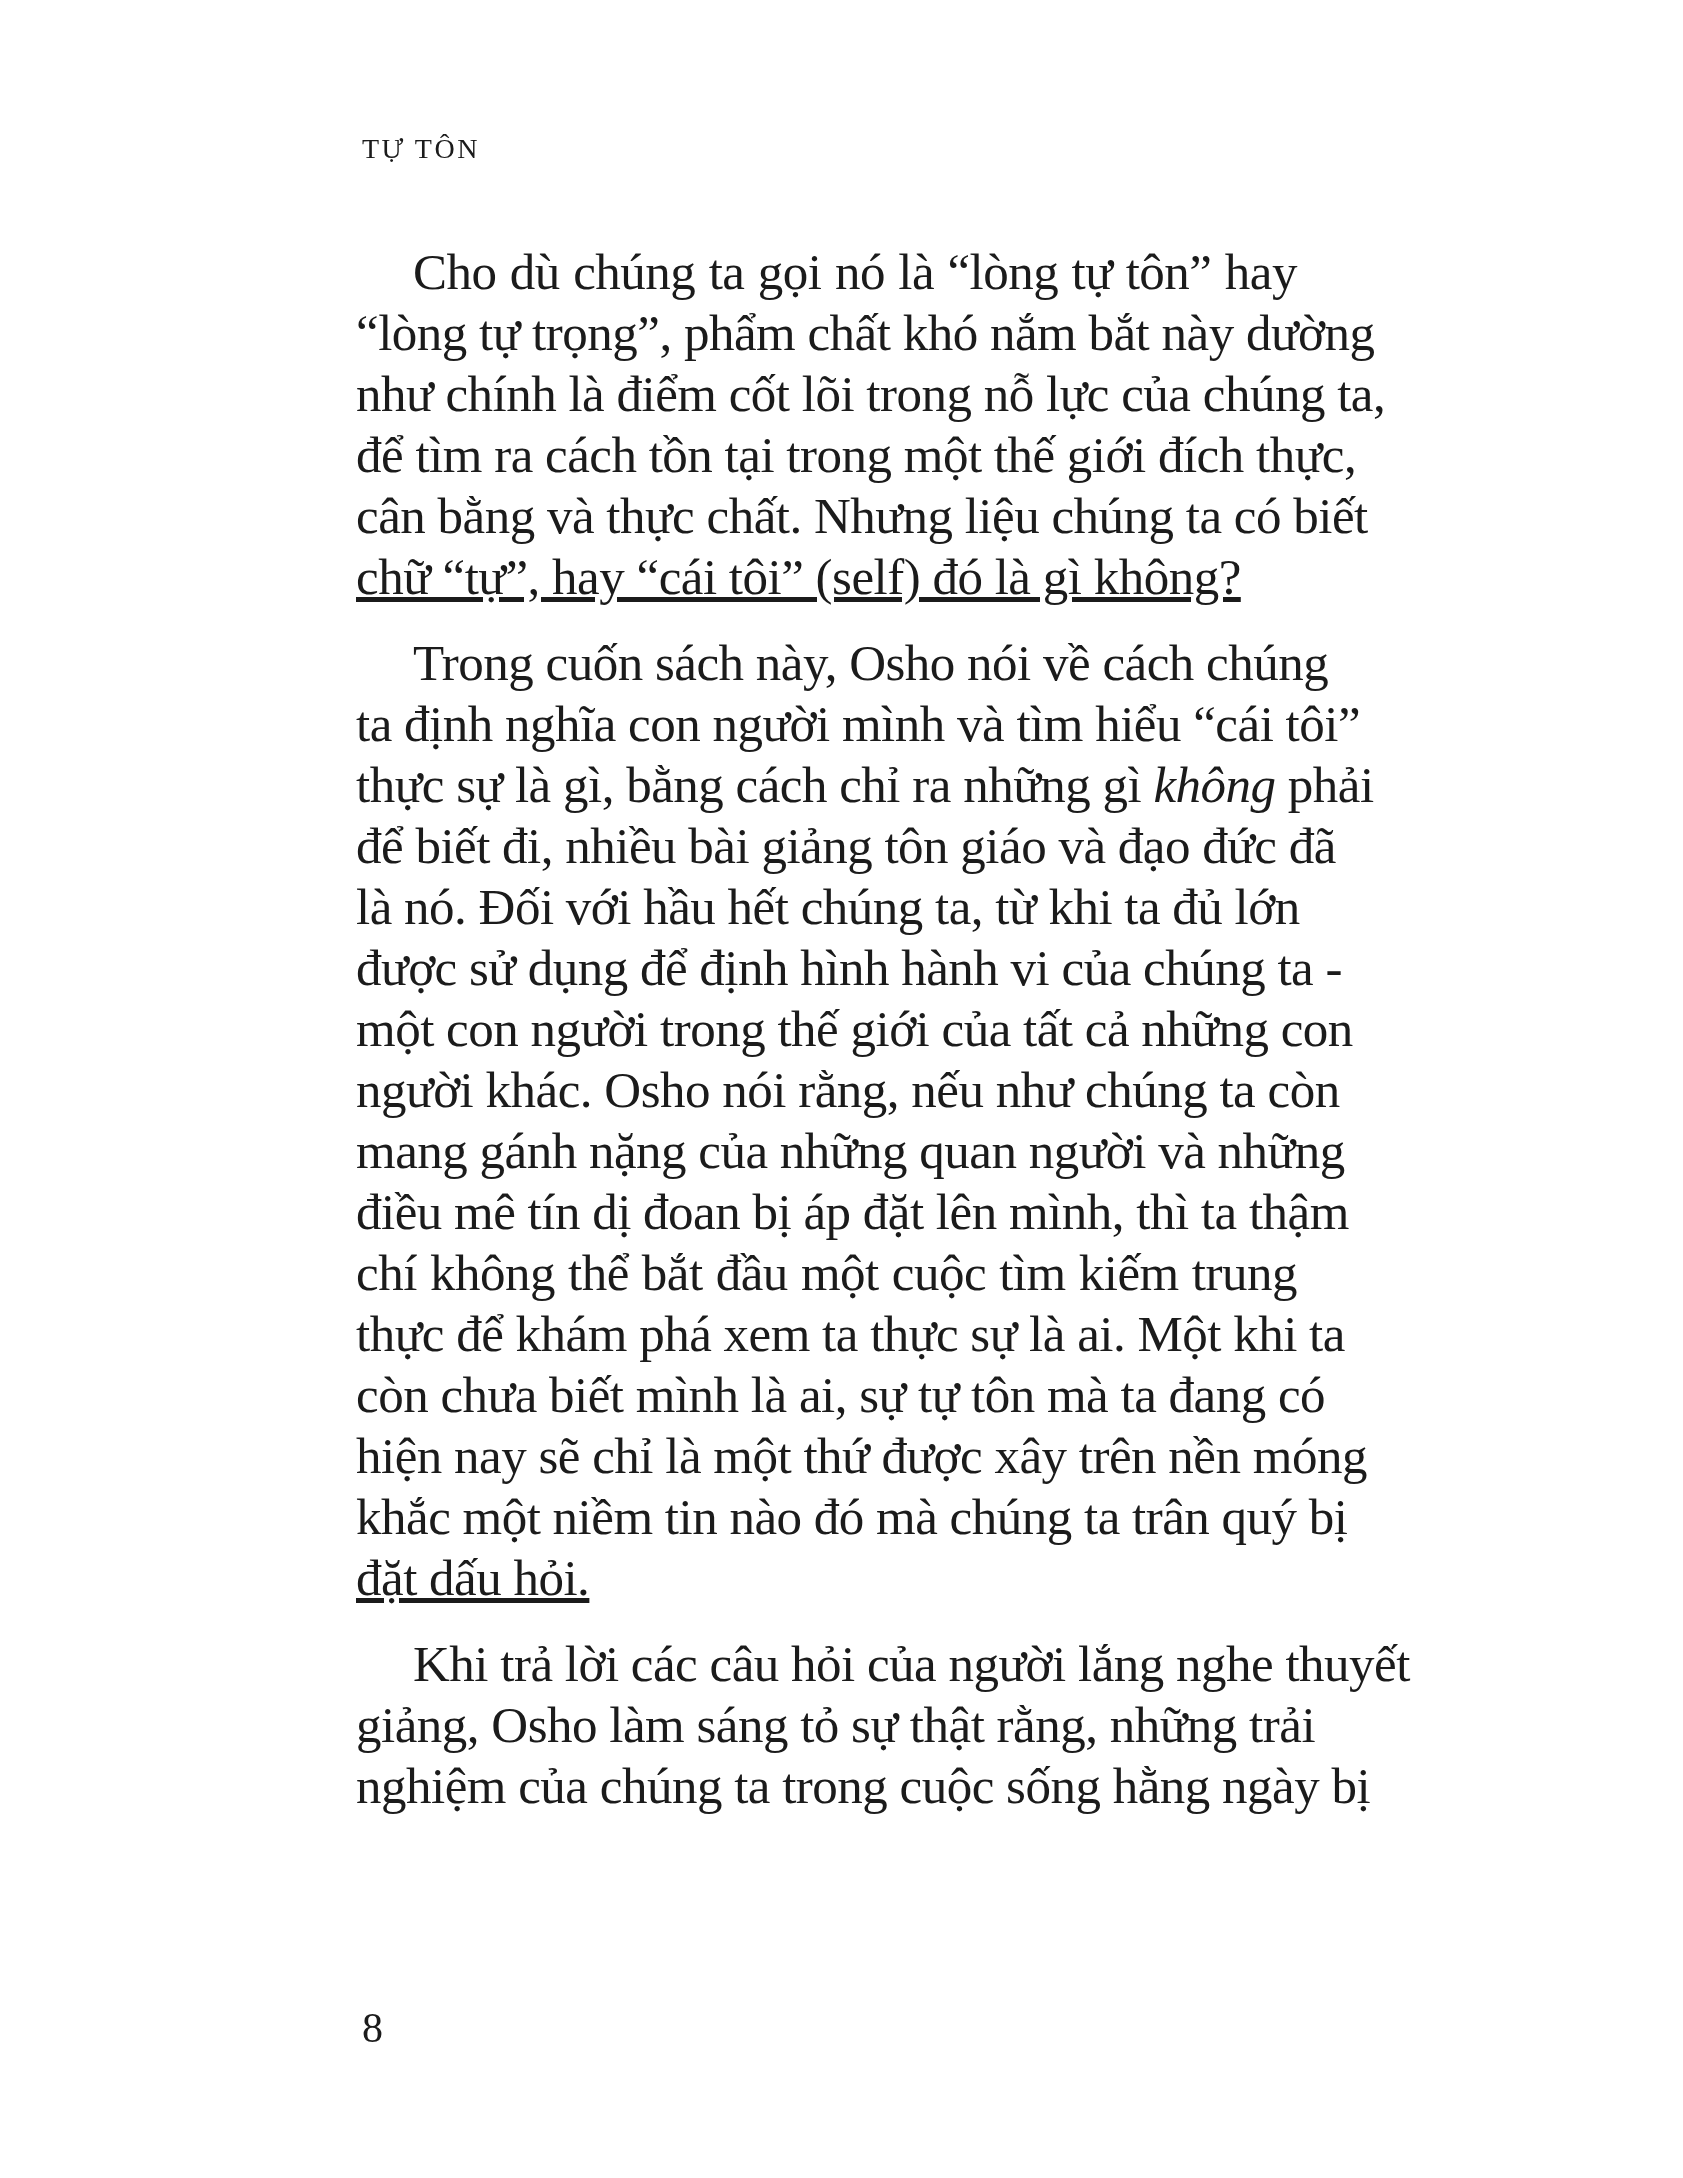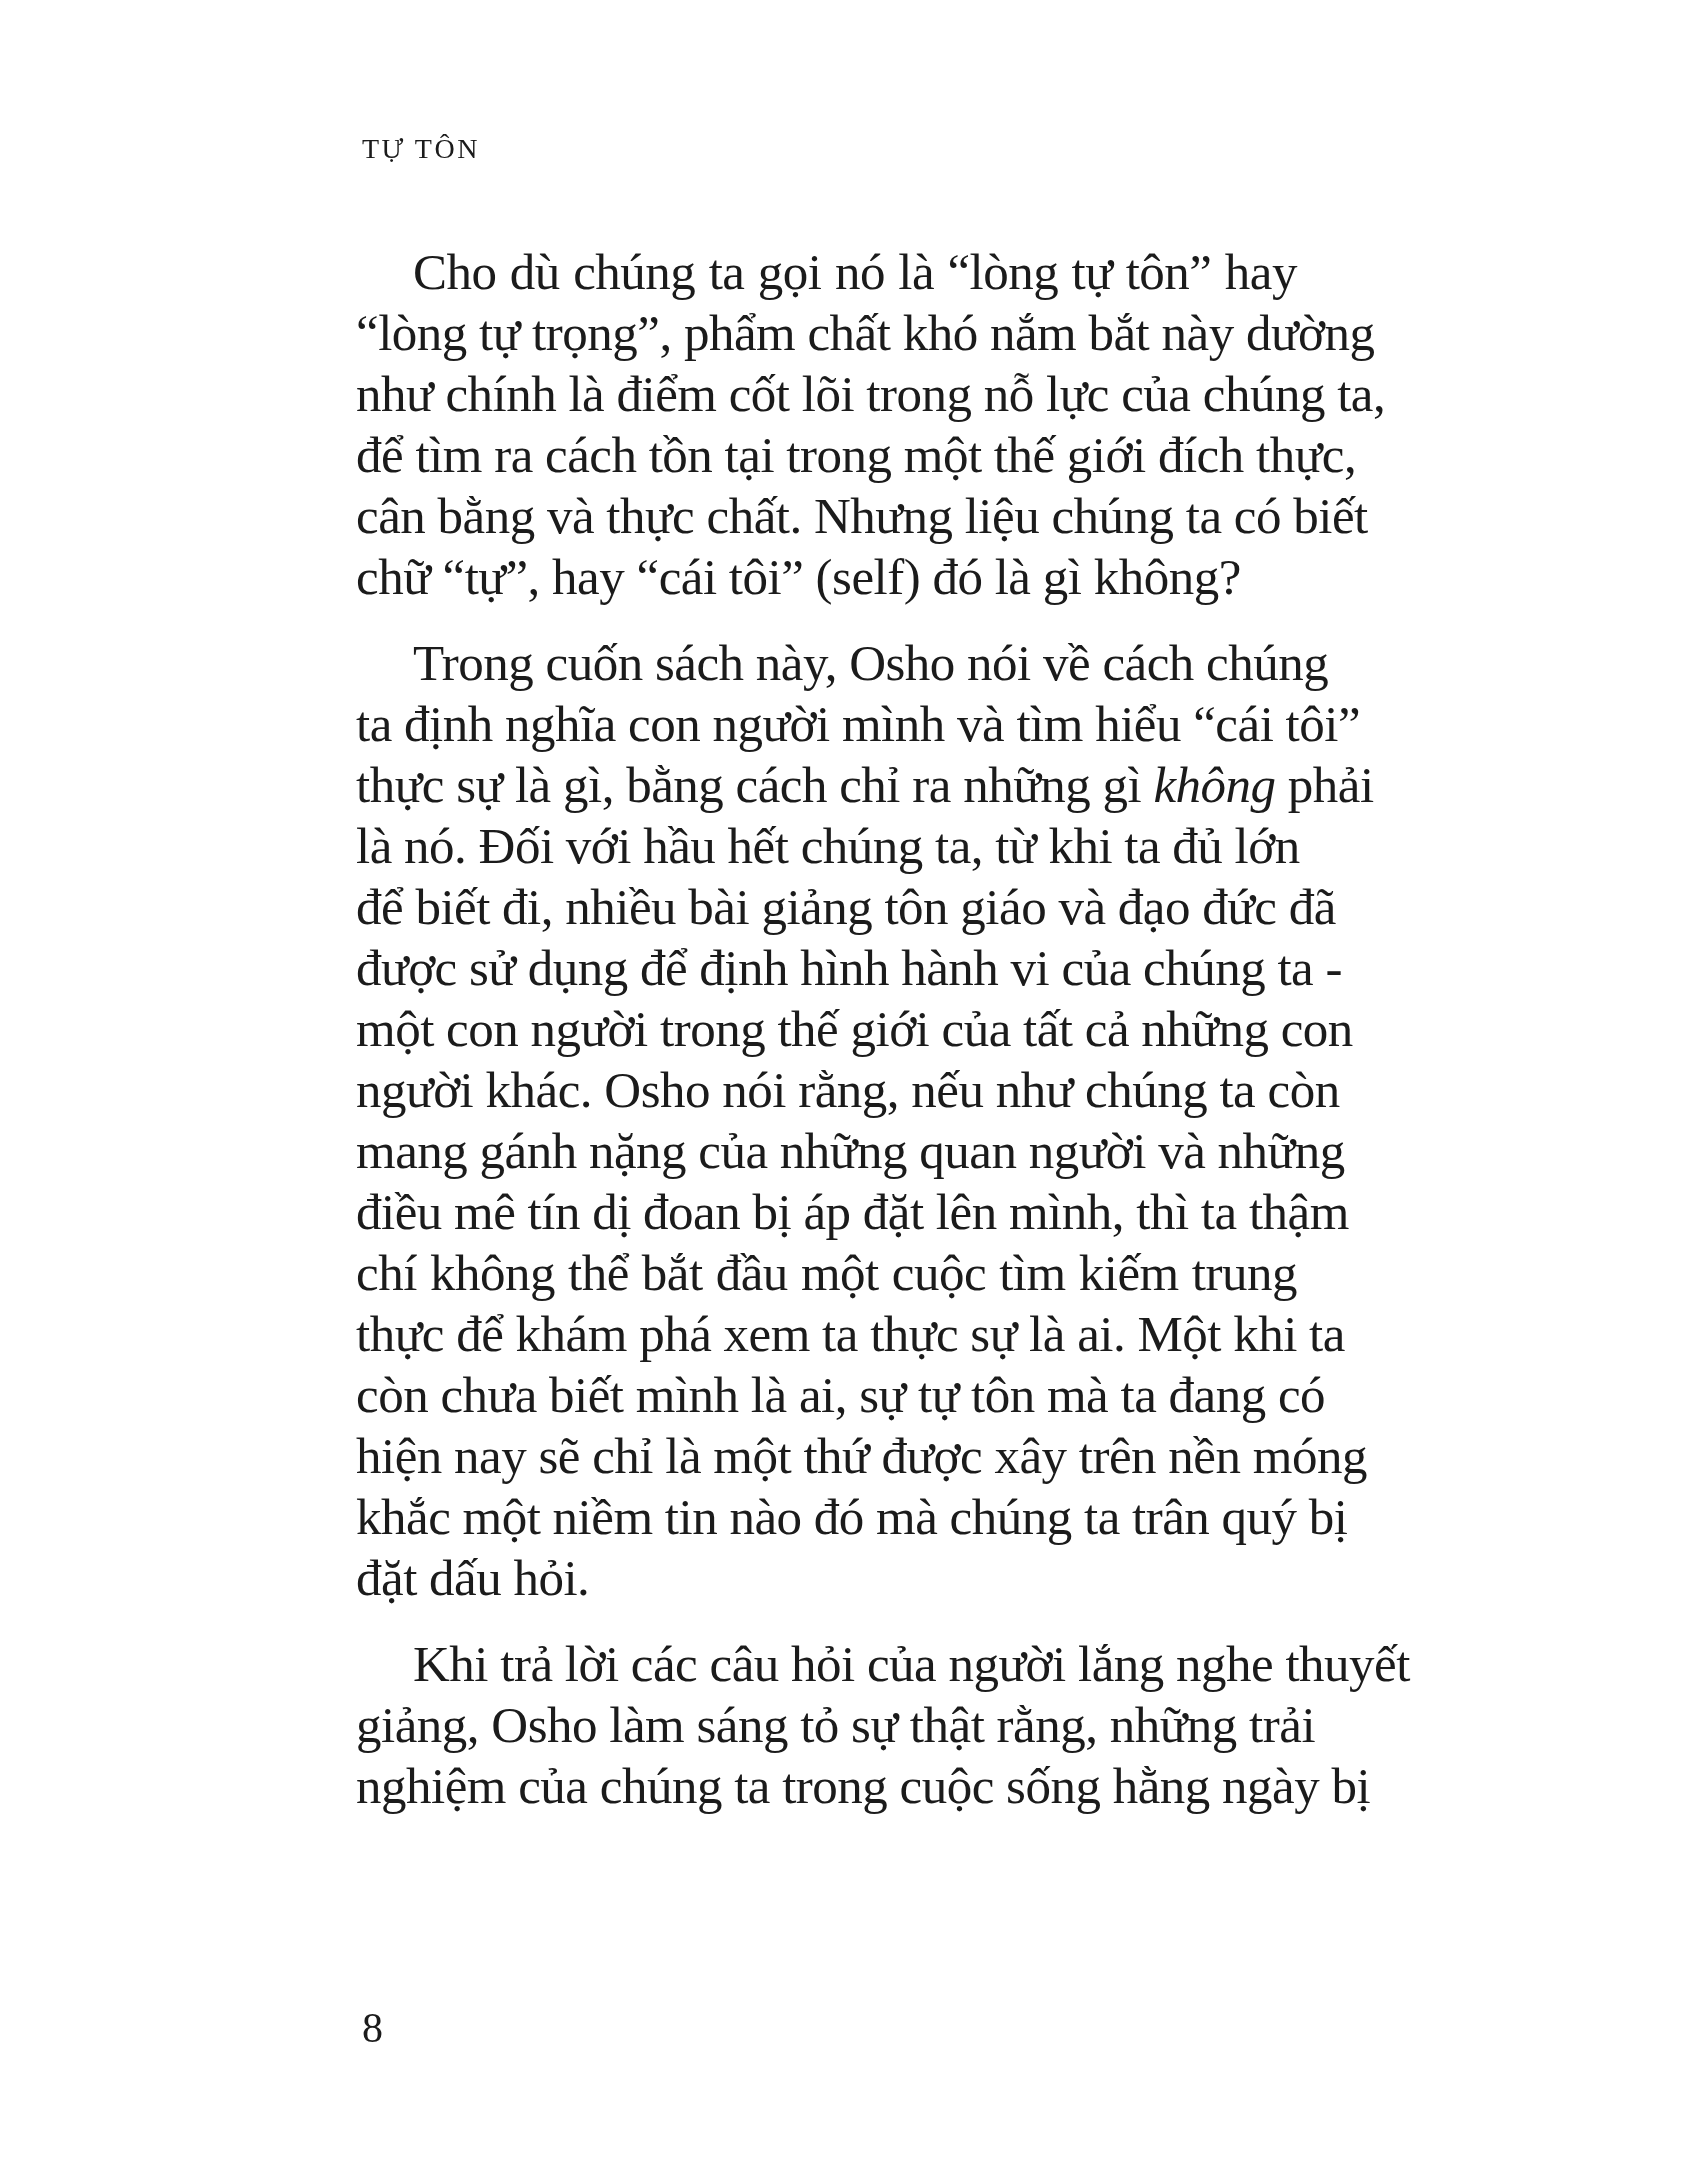--- a/index.html
+++ b/index.html
@@ -41,20 +41,21 @@
   }
   .line {
     height: 61px;
     white-space: nowrap;
     text-align: justify;
     text-align-last: justify;
   }
   .line.short {
     text-align: center;
     text-align-last: left;
+    text-decoration: underline;
   }
   .line em {
     font-style: italic;
   }
   .page-number {
     position: absolute;
     left: 362px;
     top: 2004px;
     font-size: 42px;
   }
@@ -71,22 +72,22 @@
         <div class="line"><span>“lòng tự trọng”, phẩm chất khó nắm bắt này dường</span></div>
         <div class="line"><span>như chính là điểm cốt lõi trong nỗ lực của chúng ta,</span></div>
         <div class="line"><span>để tìm ra cách tồn tại trong một thế giới đích thực,</span></div>
         <div class="line"><span>cân bằng và thực chất. Nhưng liệu chúng ta có biết</span></div>
         <div class="line short"><span>chữ “tự”, hay “cái tôi” (self) đó là gì không?</span></div>
       </div>
       <div class="paragraph">
         <div class="line"><span>Trong cuốn sách này, Osho nói về cách chúng</span></div>
         <div class="line"><span>ta định nghĩa con người mình và tìm hiểu “cái tôi”</span></div>
         <div class="line"><span>thực sự là gì, bằng cách chỉ ra những gì </span><em>không</em><span> phải</span></div>
+        <div class="line"><span>để biết đi, nhiều bài giảng tôn giáo và đạo đức đã</span></div>
         <div class="line"><span>là nó. Đối với hầu hết chúng ta, từ khi ta đủ lớn</span></div>
-        <div class="line"><span>để biết đi, nhiều bài giảng tôn giáo và đạo đức đã</span></div>
         <div class="line"><span>được sử dụng để định hình hành vi của chúng ta -</span></div>
         <div class="line"><span>một con người trong thế giới của tất cả những con</span></div>
         <div class="line"><span>người khác. Osho nói rằng, nếu như chúng ta còn</span></div>
         <div class="line"><span>mang gánh nặng của những quan người và những</span></div>
         <div class="line"><span>điều mê tín dị đoan bị áp đặt lên mình, thì ta thậm</span></div>
         <div class="line"><span>chí không thể bắt đầu một cuộc tìm kiếm trung</span></div>
         <div class="line"><span>thực để khám phá xem ta thực sự là ai. Một khi ta</span></div>
         <div class="line"><span>còn chưa biết mình là ai, sự tự tôn mà ta đang có</span></div>
         <div class="line"><span>hiện nay sẽ chỉ là một thứ được xây trên nền móng</span></div>
         <div class="line"><span>khắc một niềm tin nào đó mà chúng ta trân quý bị</span></div>

